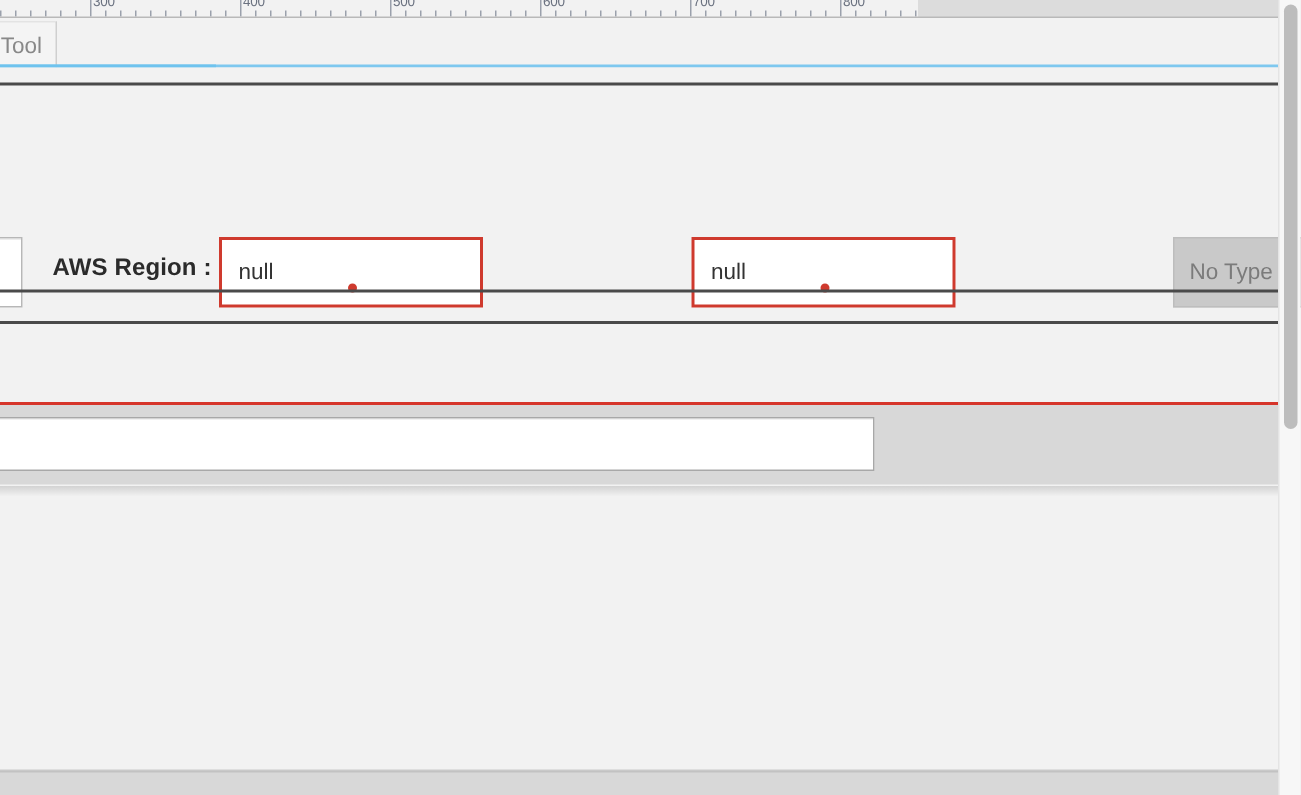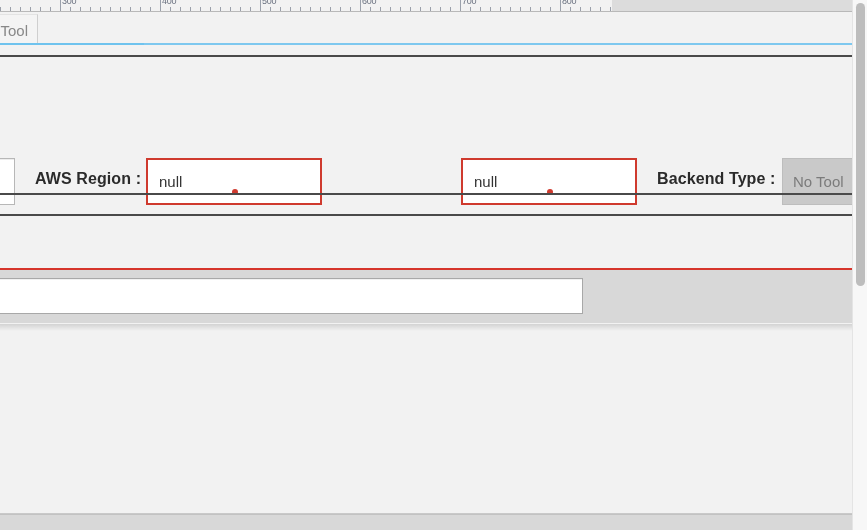--- a/index.html
+++ b/index.html
@@ -338,23 +338,22 @@
     <div class="text-input invalid" style="left:146px; width:176px;">
       <span>null</span>
       <span class="req-dot" style="left:84px;"></span>
     </div>
 
     <div class="text-input invalid" style="left:461px; width:176px;">
       <span>null</span>
       <span class="req-dot" style="left:84px;"></span>
     </div>
 
-    <div class="field-label" style="left:657px;">Backend Type :</div>
     <div class="select-disabled" style="left:782px; width:95px;">
-      <span>No Tool</span>
+      <span>No Type</span>
     </div>
   </div>
 
   <div class="hrule-dark" style="top:148px;"></div>
   <div class="hrule-dark" style="top:169px;"></div>
 
   <div class="hrule-red" style="top:223px;"></div>
 
   <div class="gray-band" style="top:225px; height:53px;">
     <div class="band-input" style="left:-10px; top:8px; width:593px; height:36px;" placeholder=""></div>

